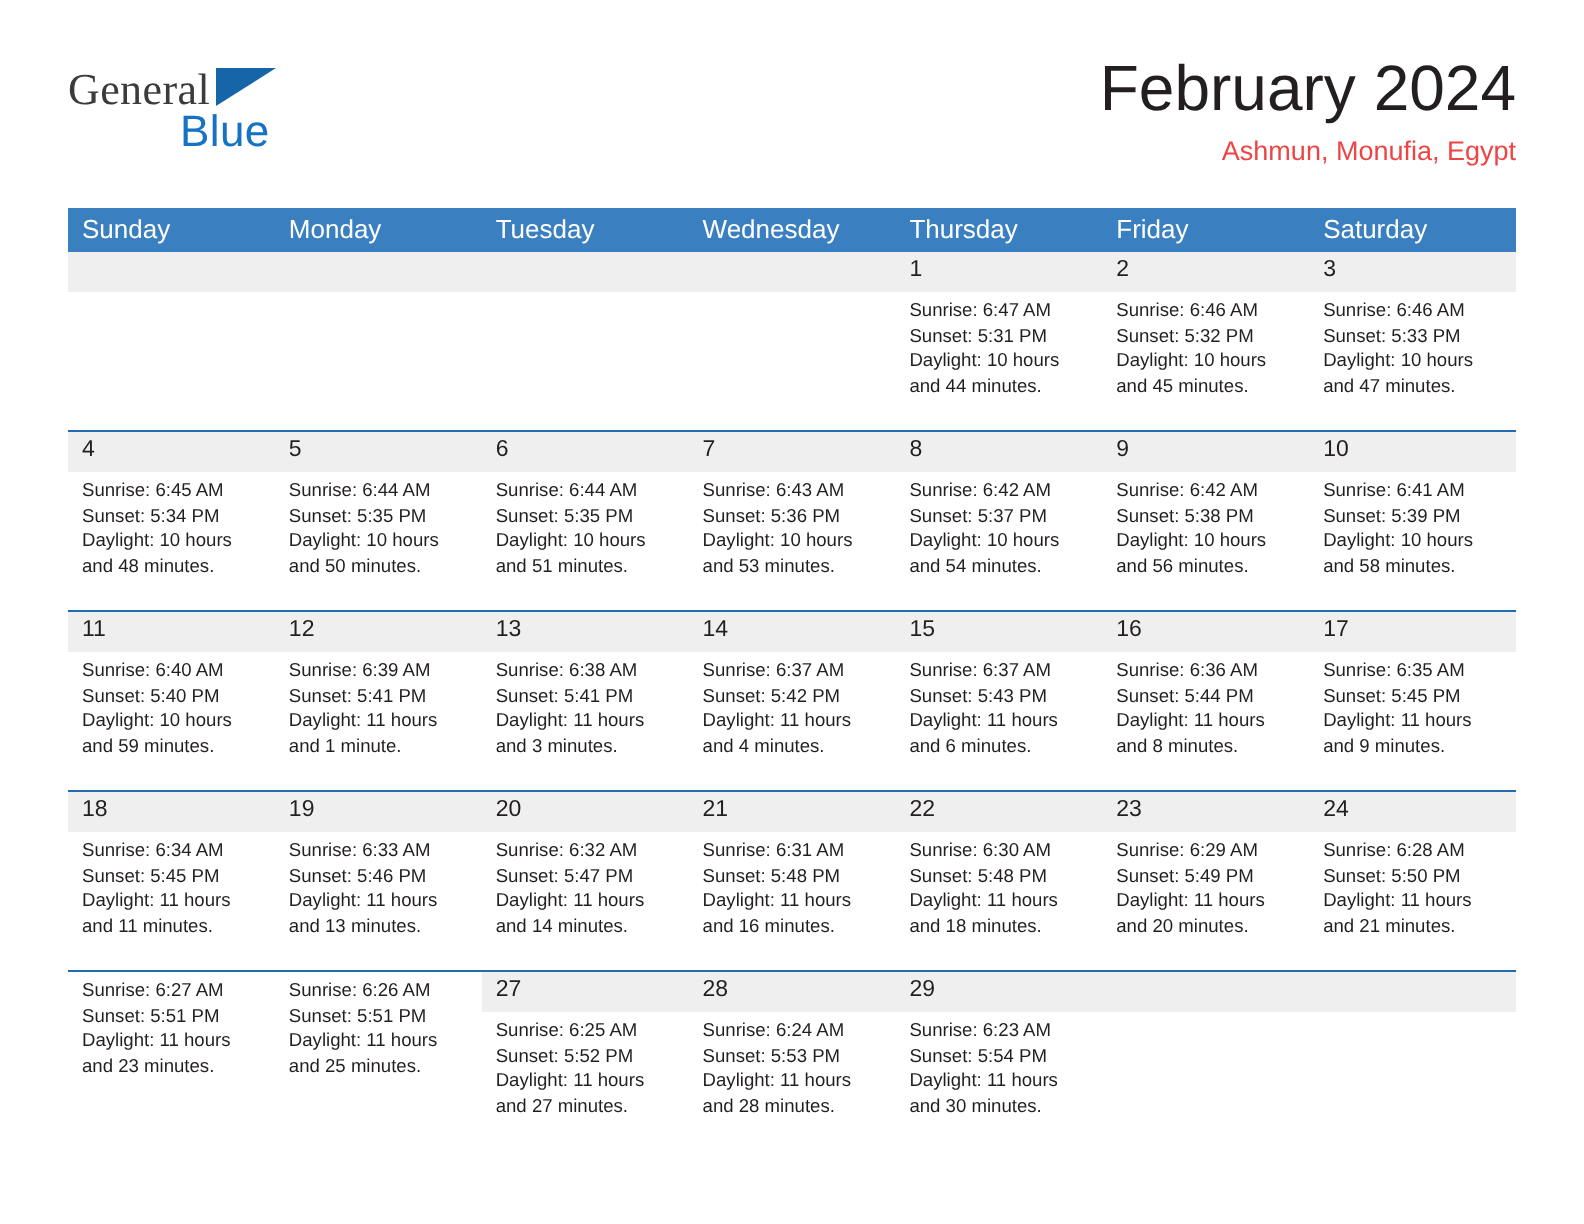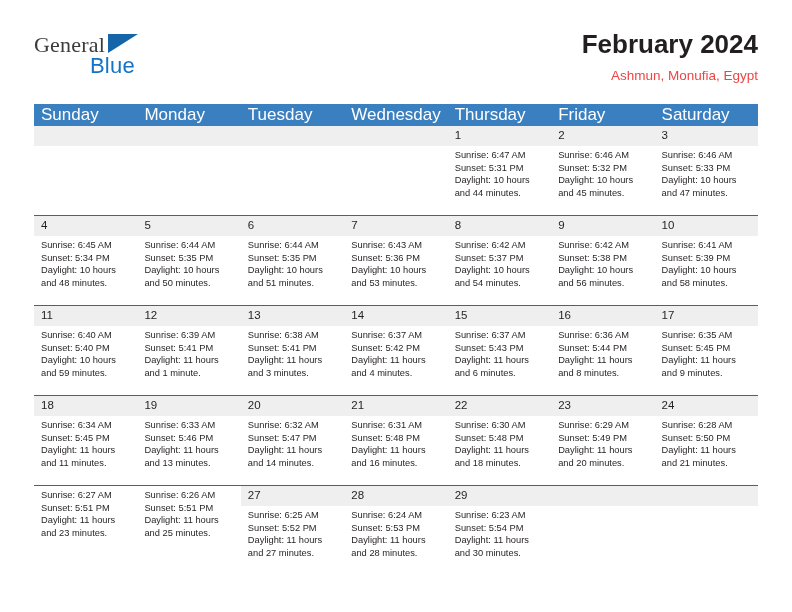--- a/index.html
+++ b/index.html
@@ -64,25 +64,24 @@
     text-align: right;
   }
 
   .title-block {
     position: absolute;
     right: 0;
     top: 0;
     text-align: right;
   }
   .cal-title {
-    font-size: 26px;
+    font-size: 32px;
     color: #231f20;
     line-height: 32px;
     white-space: nowrap;
-    font-weight: bold;
   }
   .cal-subtitle {
     font-size: 13.5px;
     color: #ef4444;
     line-height: 20px;
     margin-top: 6px;
     white-space: nowrap;
   }
 
   
@@ -91,21 +90,21 @@
     left: 34px;
     top: 104px;
     width: 724px;
   }
   .weekdays {
     display: grid;
     grid-template-columns: repeat(7, 1fr);
     background: #3a7fc0;
   }
   .weekday {
-    font-size: 17px;
+    font-size: 13px;
     color: #ffffff;
     padding: 4px 0 4px 7px;
     line-height: 14px;
     box-sizing: border-box;
   }
   .week {
     display: grid;
     grid-template-columns: repeat(7, 1fr);
     border-top: 1.2px solid #1f6cb0;
   }

